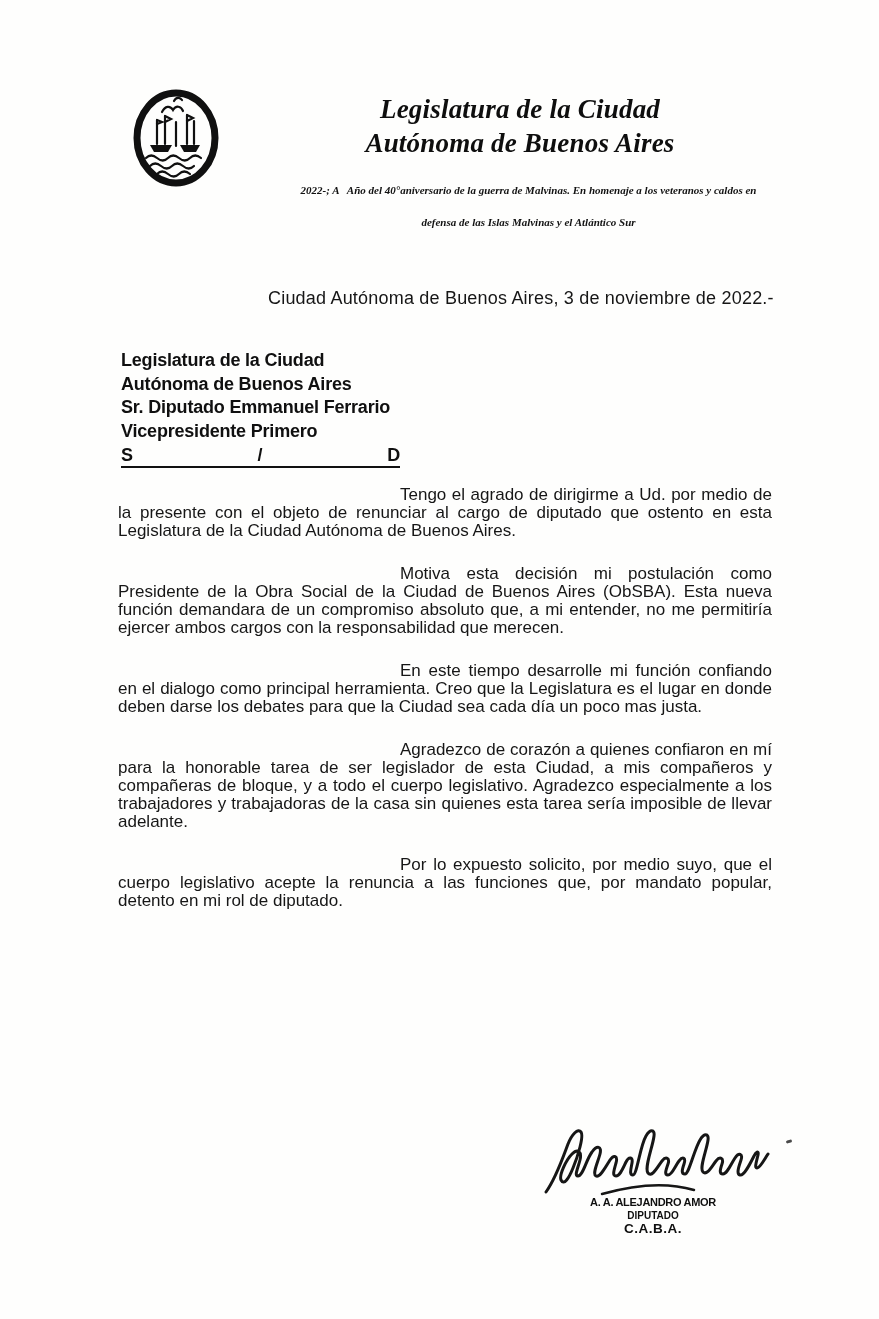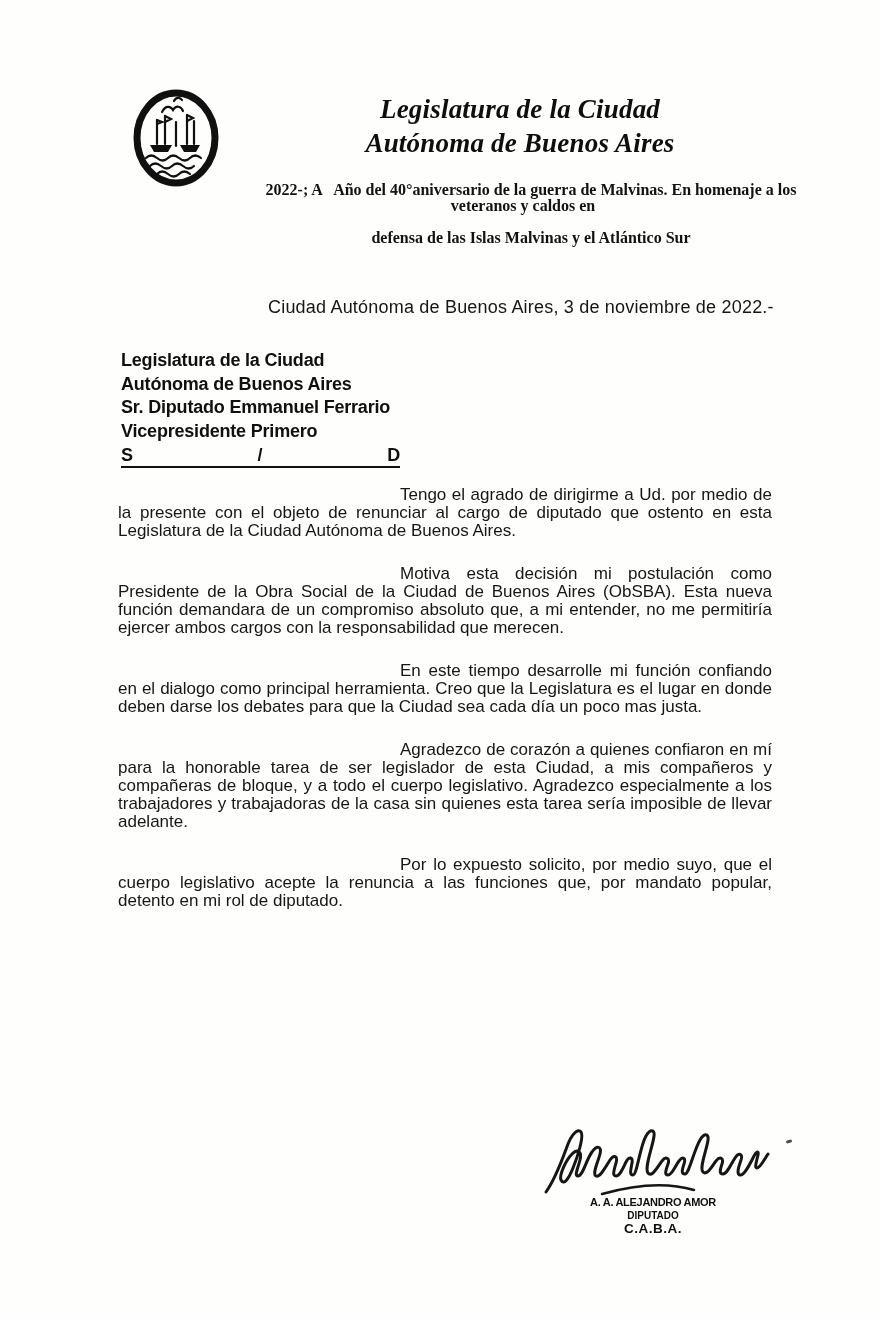--- a/index.html
+++ b/index.html
@@ -33,31 +33,32 @@
     line-height: 34px;
     color: #0e0e0e;
     letter-spacing: 0.2px;
   }
   .motto {
     position: absolute;
     left: 243px; top: 166px;
     width: 560px;
     text-align: center;
     font-family: "Liberation Serif", serif;
+    font-style: italic;
     font-weight: bold;
-    font-size: 16px;
+    font-size: 11px;
     line-height: 16px;
     color: #121212;
     white-space: pre-wrap;
   }
 
   
   .dateline {
     position: absolute;
-    left: 268px; top: 297px;
+    left: 268px; top: 288px;
     font-size: 18px;
     letter-spacing: 0.2px;
     color: #161616;
   }
   .addressee {
     position: absolute;
     left: 121px; top: 349px;
     font-weight: bold;
     font-size: 18px;
     line-height: 23.5px;

